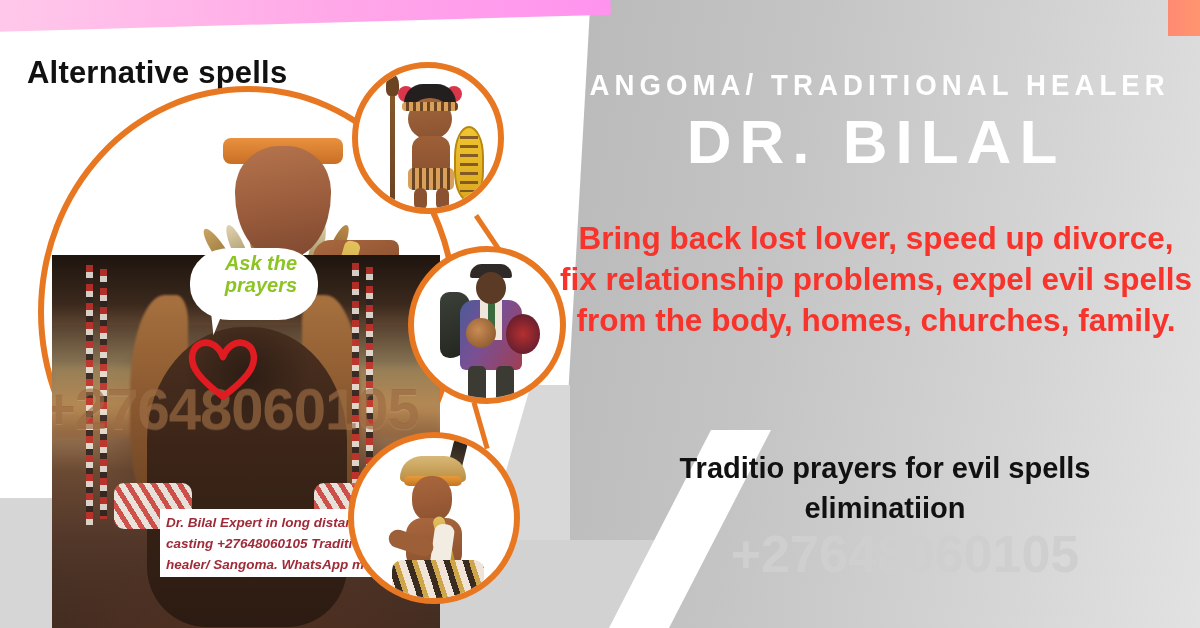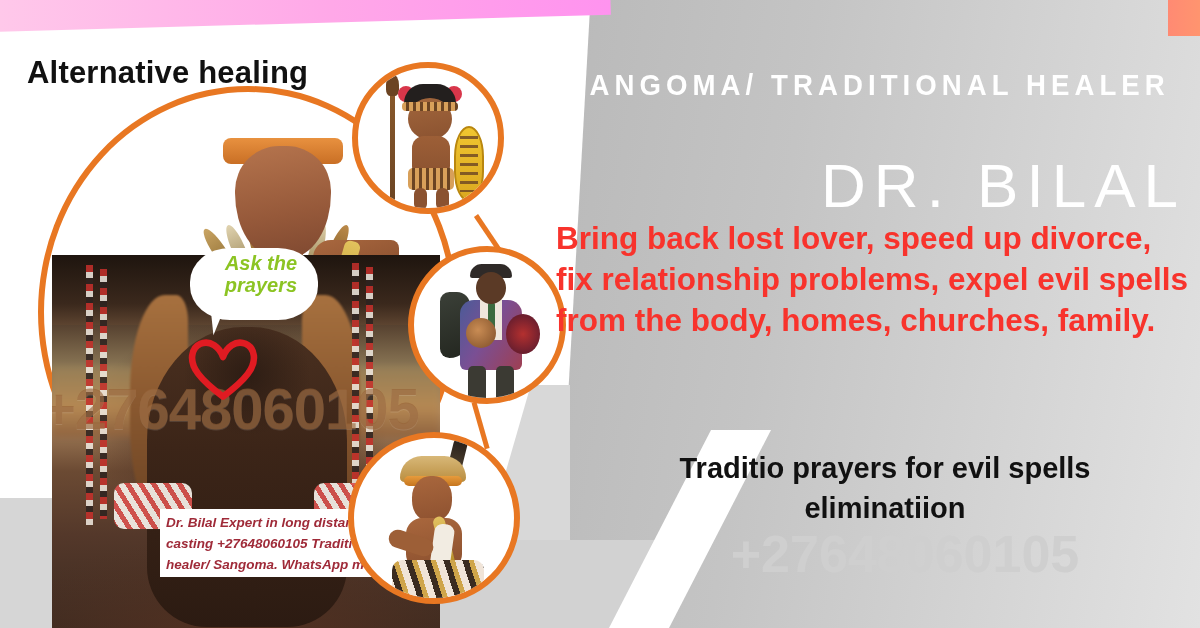--- a/index.html
+++ b/index.html
@@ -281,26 +281,27 @@
 
   
   .kicker{
     position:absolute;left:566px;top:68px;width:620px;
     color:#ffffff;font-weight:bold;font-size:30px;
     letter-spacing:5.5px;white-space:nowrap;
     transform:scaleX(.92);transform-origin:left center;
   }
   .brand{
     position:absolute;left:566px;top:106px;width:620px;
-    color:#ffffff;font-weight:normal;font-size:62px;
-    letter-spacing:8px;text-align:right;white-space:nowrap;margin-top:44px;
+    color:#ffffff;font-weight:bold;font-size:62px;
+    letter-spacing:8px;text-align:center;white-space:nowrap;
   }
   .pitch{
     position:absolute;left:556px;top:218px;width:640px;
     color:#f8332c;font-weight:bold;font-size:31.5px;line-height:41px;
+    text-align:center;
   }
   .prayer{
     position:absolute;left:600px;top:448px;width:570px;
     color:#111111;font-weight:bold;font-size:29px;line-height:40px;
     text-align:center;
   }
   .phone-watermark{
     position:absolute;left:620px;top:524px;width:570px;
     color:#cfcfcf;font-weight:bold;font-size:52px;letter-spacing:0px;
     text-align:center;white-space:nowrap;
@@ -315,21 +316,21 @@
   <div class="gray-right-strip"></div>
   <div class="gray-bottom-mid"></div>
   <div class="gray-panel-notch"></div>
   <div class="gray-bottom-left"></div>
 
   <div class="ribbon-pink"></div>
   <div class="ribbon-orange-wrap">
     <div class="ribbon-orange2"></div>
   </div>
 
-  <div class="headline-alt">Alternative healing</div>
+  <div class="headline-alt">Alternative spells</div>
 
   <div class="orange-ellipse"></div>
 
   <div class="chief">
     <div class="feather" style="left:40px;background:linear-gradient(180deg,#c9a463,#8a6a30);transform:rotate(-34deg);"></div>
     <div class="feather" style="left:56px;background:linear-gradient(180deg,#e0d3b0,#9b8757);transform:rotate(-24deg);"></div>
     <div class="feather" style="left:72px;background:linear-gradient(180deg,#c08b48,#7c5a26);transform:rotate(-15deg);"></div>
     <div class="feather" style="left:88px;background:linear-gradient(180deg,#e8dcc0,#a18d5d);transform:rotate(-6deg);"></div>
     <div class="feather" style="left:104px;background:linear-gradient(180deg,#c9a463,#8a6a30);transform:rotate(4deg);"></div>
     <div class="feather" style="left:120px;background:linear-gradient(180deg,#ded0ab,#9a8654);transform:rotate(14deg);"></div>

